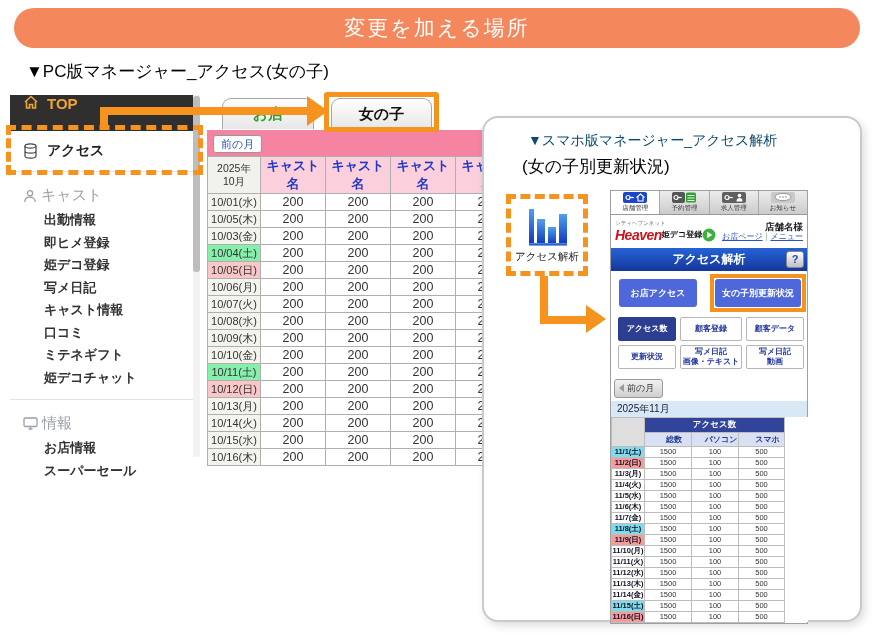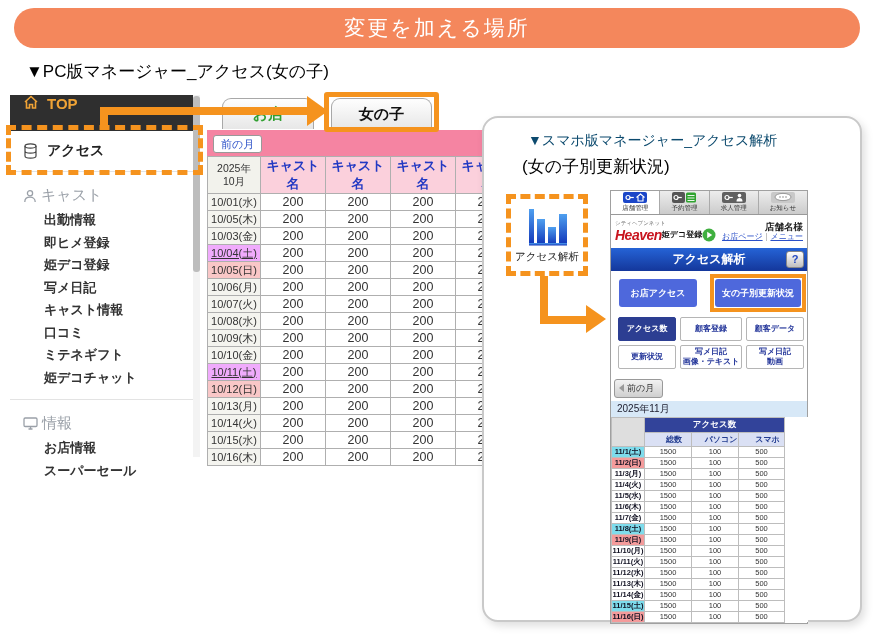--- a/index.html
+++ b/index.html
@@ -40,21 +40,21 @@
 .pc-wrap{position:absolute;left:207px;top:130px;width:300px;z-index:1;}
 .pink-bar{height:26px;background:#F584A2;padding:4px 0 0 6px;}
 .prev-btn{display:inline-block;background:#fff;border:1px solid #999;border-radius:3px;color:#2B50C8;font-size:11px;padding:1px 7px;line-height:14px;cursor:default;}
 table.pc{border-collapse:collapse;width:313px;table-layout:fixed;background:#fff;}
 .pc th,.pc td{border:1px solid #AFAFAF;overflow:hidden;}
 .pc thead th{height:30px;}
 .pc th.month{background:#F2F2EC;font-size:10.5px;font-weight:normal;color:#333;white-space:pre-line;line-height:1.25;}
 .pc th.cast{background:#FBD0DC;color:#2339C3;font-size:13px;}
 .pc td{height:17px;text-align:center;padding:0;}
 .pc .pc-date{background:#F4F4EF;font-size:11px;color:#333;}
-.pc .pc-date.sat{background:#f0abfc;text-decoration:underline;}
+.pc .pc-date.sat{background:#86efac;}
 .pc .pc-date.sun{background:#F9C7C7;}
 .pc .pc-val{background:#fff;color:#333;font-size:12.5px;}
 
 
 .panel{position:absolute;left:482px;top:116px;width:380px;height:506px;background:#fff;border:2px solid #C9C9C9;border-radius:16px;box-shadow:3px 4px 8px rgba(0,0,0,.13);z-index:10;}
 .panel-h1{position:absolute;left:24px;top:14px;font-size:14px;color:#0c4a6e;margin-left:20px;}
 .panel-h2{position:absolute;left:38px;top:37px;font-size:17px;color:#000;}
 .icon-box{position:absolute;left:22px;top:76px;width:82px;height:82px;border:5px dashed #F5931E;background:#fff;display:flex;flex-direction:column;align-items:center;justify-content:center;gap:3px;}
 .icon-box .icon-label{font-size:10.5px;color:#222;}
 .a2v{left:56px;top:158px;width:8px;height:48px;}

